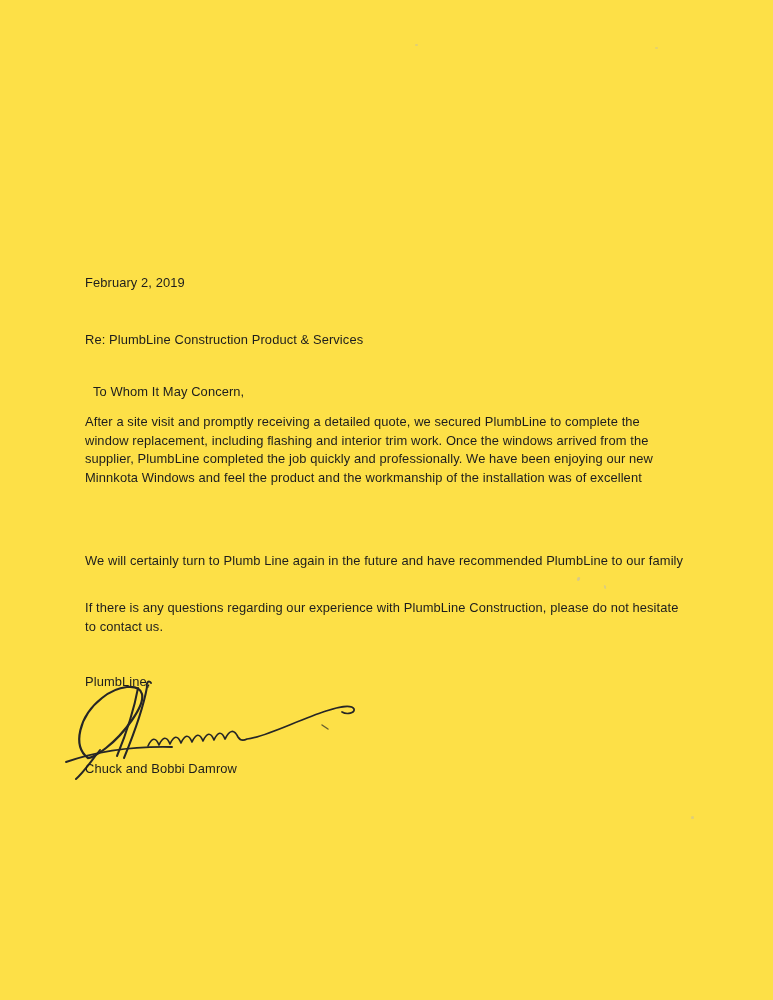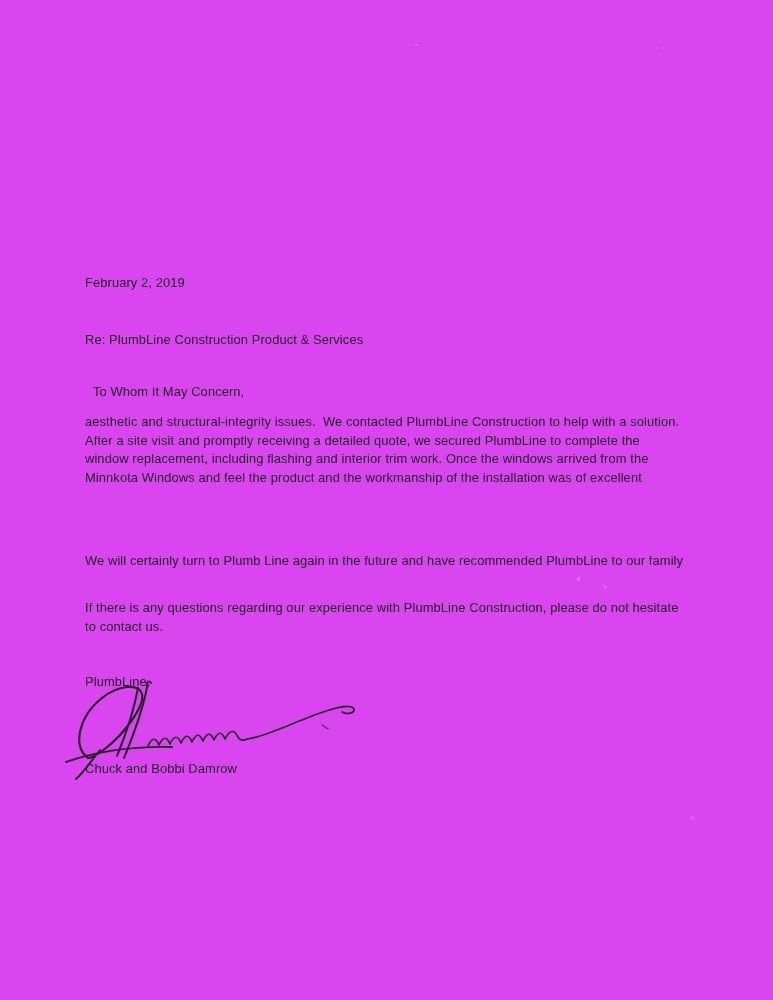--- a/index.html
+++ b/index.html
@@ -4,21 +4,21 @@
 <style>
   html, body {
     margin: 0;
     padding: 0;
     background: #ffffff;
   }
   .page {
     position: relative;
     width: 773px;
     height: 1000px;
-    background: #d946ef;
+    background: #fde047;
     overflow: hidden;
     font-family: "Liberation Sans", sans-serif;
     color: #1d1d1d;
   }
   .textblock {
     position: absolute;
     left: 85px;
     font-size: 12.9px;
     line-height: 18.6px;
     letter-spacing: 0.1px;
@@ -66,23 +66,23 @@
 
 <div class="page">
 
   <div class="textblock date">February 2, 2019</div>
 
   <div class="textblock subject">Re:  PlumbLine Construction Product &amp; Services</div>
 
   <div class="textblock salute">To Whom It May Concern,</div>
 
   <div class="textblock para1">
-    <div class="line">aesthetic and structural-integrity issues.  We contacted PlumbLine Construction to help with a solution.</div>
     <div class="line">After a site visit and promptly receiving a detailed quote, we secured PlumbLine to complete the</div>
     <div class="line">window replacement, including flashing and interior trim work. Once the windows arrived from the</div>
+    <div class="line">supplier, PlumbLine completed the job quickly and professionally. We have been enjoying our new</div>
     <div class="line">Minnkota Windows and feel the product and the workmanship of the installation was of excellent</div>
   </div>
 
   <div class="textblock para2">
     <div class="line">We will certainly turn to Plumb Line again in the future and have recommended PlumbLine to our family</div>
   </div>
 
   <div class="textblock para3">
     <div class="line">If there is any questions regarding our experience with PlumbLine Construction, please do not hesitate</div>
     <div class="line">to contact us.</div>

